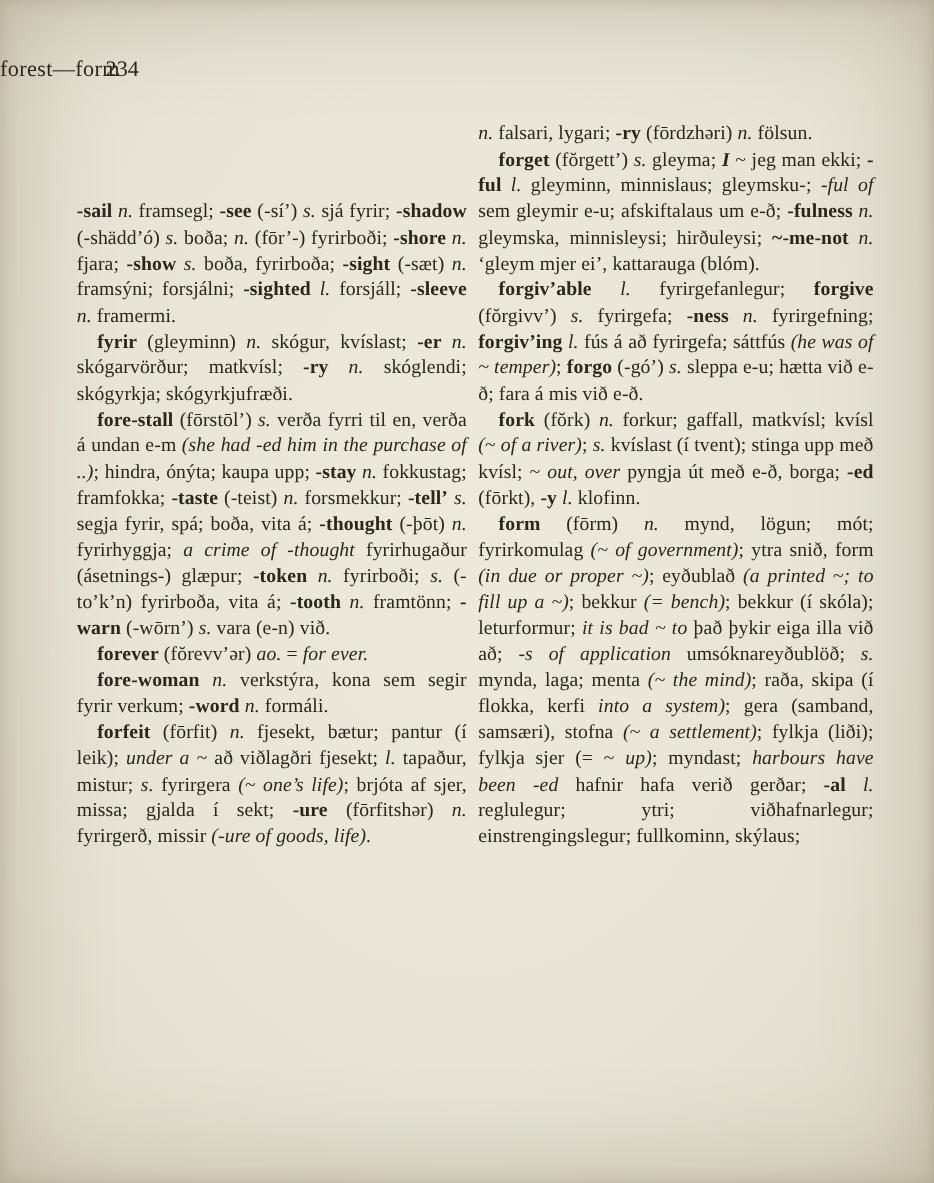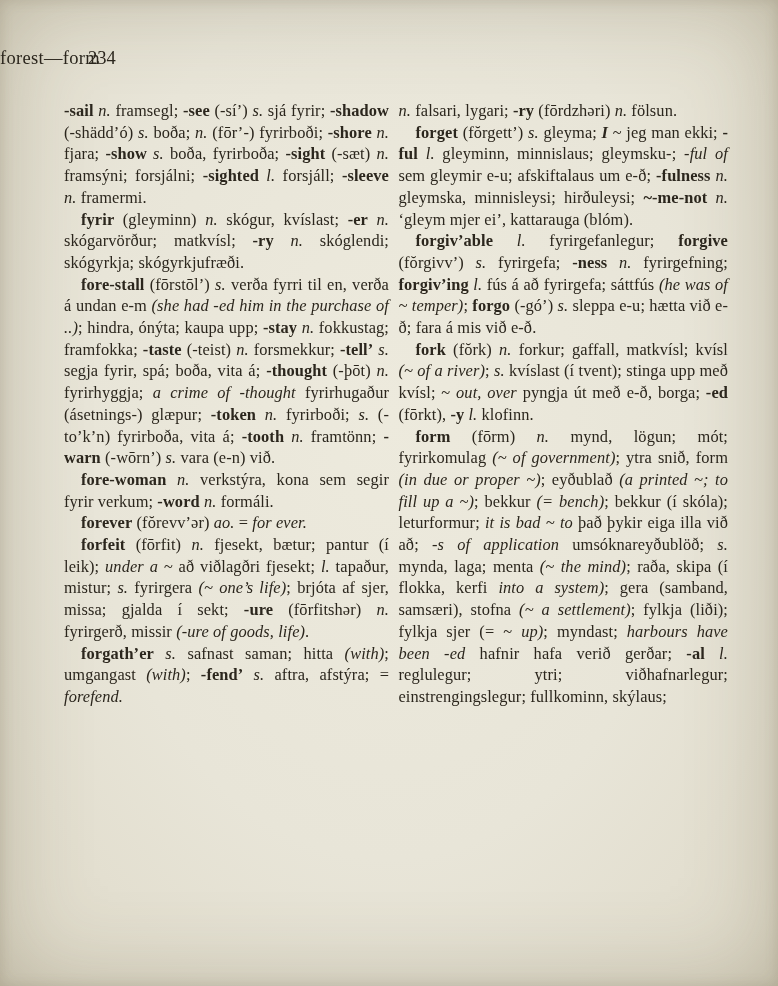--- a/index.html
+++ b/index.html
@@ -40,24 +40,23 @@
 <div class="page">
   <div class="page-header">
     <span class="page-number">234</span>
     <span class="running-head">forest—form</span>
   </div>
   <div class="text-block">
     <div class="col col-left">
         <p class="entry"><span class="seg-b">-sail</span><span class="seg-i"> n.</span><span> framsegl; </span><span class="seg-b">-see</span><span> (-sí’) </span><span class="seg-i">s.</span><span> sjá fyrir; </span><span class="seg-b">-shadow</span><span> (-shädd’ó) </span><span class="seg-i">s.</span><span> boða; </span><span class="seg-i">n.</span><span> (fōr’-) fyrirboði; </span><span class="seg-b">-shore</span><span class="seg-i"> n.</span><span> fjara; </span><span class="seg-b">-show</span><span class="seg-i"> s.</span><span> boða, fyrirboða; </span><span class="seg-b">-sight</span><span> (-sæt) </span><span class="seg-i">n.</span><span> framsýni; forsjálni; </span><span class="seg-b">-sighted</span><span class="seg-i"> l.</span><span> forsjáll; </span><span class="seg-b">-sleeve</span><span class="seg-i"> n.</span><span> framermi.</span></p>
         <p class="entry indent"><span class="seg-b">fyrir</span><span> (gleyminn) </span><span class="seg-i">n.</span><span> skógur, kvíslast; </span><span class="seg-b">-er</span><span class="seg-i"> n.</span><span> skógarvörður; matkvísl; </span><span class="seg-b">-ry</span><span class="seg-i"> n.</span><span> skóglendi; skógyrkja; skógyrkjufræði.</span></p>
         <p class="entry indent"><span class="seg-b">fore-stall</span><span> (fōrstōl’) </span><span class="seg-i">s.</span><span> verða fyrri til en, verða á undan e-m </span><span class="seg-i">(she had -ed him in the purchase of ..)</span><span>; hindra, ónýta; kaupa upp; </span><span class="seg-b">-stay</span><span class="seg-i"> n.</span><span> fokkustag; framfokka; </span><span class="seg-b">-taste</span><span> (-teist) </span><span class="seg-i">n.</span><span> forsmekkur; </span><span class="seg-b">-tell’</span><span class="seg-i"> s.</span><span> segja fyrir, spá; boða, vita á; </span><span class="seg-b">-thought</span><span> (-þōt) </span><span class="seg-i">n.</span><span> fyrirhyggja; </span><span class="seg-i">a crime of -thought</span><span> fyrirhugaður (ásetnings-) glæpur; </span><span class="seg-b">-token</span><span class="seg-i"> n.</span><span> fyrirboði; </span><span class="seg-i">s.</span><span> (-to’k’n) fyrirboða, vita á; </span><span class="seg-b">-tooth</span><span class="seg-i"> n.</span><span> framtönn; </span><span class="seg-b">-warn</span><span> (-wōrn’) </span><span class="seg-i">s.</span><span> vara (e-n) við.</span></p>
+        <p class="entry indent"><span class="seg-b">forever</span><span> (fŏrevv’ər) </span><span class="seg-i">ao.</span><span> = </span><span class="seg-i">for ever.</span></p>
         <p class="entry indent"><span class="seg-b">fore-woman</span><span class="seg-i"> n.</span><span> verkstýra, kona sem segir fyrir verkum; </span><span class="seg-b">-word</span><span class="seg-i"> n.</span><span> formáli.</span></p>
-        <p class="entry indent"><span class="seg-b">forever</span><span> (fŏrevv’ər) </span><span class="seg-i">ao.</span><span> = </span><span class="seg-i">for ever.</span></p>
         <p class="entry indent"><span class="seg-b">forfeit</span><span> (fōrfit) </span><span class="seg-i">n.</span><span> fjesekt, bætur; pantur (í leik); </span><span class="seg-i">under a ~</span><span> að viðlagðri fjesekt; </span><span class="seg-i">l.</span><span> tapaður, mistur; </span><span class="seg-i">s.</span><span> fyrirgera </span><span class="seg-i">(~ one’s life)</span><span>; brjóta af sjer, missa; gjalda í sekt; </span><span class="seg-b">-ure</span><span> (fōrfitshər) </span><span class="seg-i">n.</span><span> fyrirgerð, missir </span><span class="seg-i">(-ure of goods, life)</span><span>.</span></p>
-        <p class="entry indent"><span class="seg-b">forgath’er</span><span class="seg-i"> s.</span><span> safnast saman; hitta </span><span class="seg-i">(with)</span><span>; umgangast </span><span class="seg-i">(with)</span><span>; </span><span class="seg-b">-fend’</span><span class="seg-i"> s.</span><span> aftra, afstýra; = </span><span class="seg-i">forefend.</span></p>
       </div>
     <div class="divider"></div>
     <div class="col col-right">
         <p class="entry"><span class="seg-i">n.</span><span> falsari, lygari; </span><span class="seg-b">-ry</span><span> (fōrdzhəri) </span><span class="seg-i">n.</span><span> fölsun.</span></p>
         <p class="entry indent"><span class="seg-b">forget</span><span> (fŏrgett’) </span><span class="seg-i">s.</span><span> gleyma; </span><span class="seg-bi">I</span><span> ~ jeg man ekki; </span><span class="seg-b">-ful</span><span class="seg-i"> l.</span><span> gleyminn, minnislaus; gleymsku-; </span><span class="seg-i">-ful of</span><span> sem gleymir e-u; afskiftalaus um e-ð; </span><span class="seg-b">-fulness</span><span class="seg-i"> n.</span><span> gleymska, minnisleysi; hirðuleysi; </span><span class="seg-b">~-me-not</span><span class="seg-i"> n.</span><span> ‘gleym mjer ei’, kattarauga (blóm).</span></p>
         <p class="entry indent"><span class="seg-b">forgiv’able</span><span class="seg-i"> l.</span><span> fyrirgefanlegur; </span><span class="seg-b">forgive</span><span> (fŏrgivv’) </span><span class="seg-i">s.</span><span> fyrirgefa; </span><span class="seg-b">-ness</span><span class="seg-i"> n.</span><span> fyrirgefning; </span><span class="seg-b">forgiv’ing</span><span class="seg-i"> l.</span><span> fús á að fyrirgefa; sáttfús </span><span class="seg-i">(he was of ~ temper)</span><span>; </span><span class="seg-b">forgo</span><span> (-gó’) </span><span class="seg-i">s.</span><span> sleppa e-u; hætta við e-ð; fara á mis við e-ð.</span></p>
         <p class="entry indent"><span class="seg-b">fork</span><span> (fŏrk) </span><span class="seg-i">n.</span><span> forkur; gaffall, matkvísl; kvísl </span><span class="seg-i">(~ of a river)</span><span>; </span><span class="seg-i">s.</span><span> kvíslast (í tvent); stinga upp með kvísl; ~ </span><span class="seg-i">out, over</span><span> pyngja út með e-ð, borga; </span><span class="seg-b">-ed</span><span> (fōrkt), </span><span class="seg-b">-y</span><span class="seg-i"> l.</span><span> klofinn.</span></p>
         <p class="entry indent"><span class="seg-b">form</span><span> (fōrm) </span><span class="seg-i">n.</span><span> mynd, lögun; mót; fyrirkomulag </span><span class="seg-i">(~ of government)</span><span>; ytra snið, form </span><span class="seg-i">(in due or proper ~)</span><span>; eyðublað </span><span class="seg-i">(a printed ~; to fill up a ~)</span><span>; bekkur </span><span class="seg-i">(= bench)</span><span>; bekkur (í skóla); leturformur; </span><span class="seg-i">it is bad ~ to</span><span> það þykir eiga illa við að; </span><span class="seg-i">-s of application</span><span> umsóknareyðublöð; </span><span class="seg-i">s.</span><span> mynda, laga; menta </span><span class="seg-i">(~ the mind)</span><span>; raða, skipa (í flokka, kerfi </span><span class="seg-i">into a system)</span><span>; gera (samband, samsæri), stofna </span><span class="seg-i">(~ a settlement)</span><span>; fylkja (liði); fylkja sjer (= ~ </span><span class="seg-i">up)</span><span>; myndast; </span><span class="seg-i">harbours have been -ed</span><span> hafnir hafa verið gerðar; </span><span class="seg-b">-al</span><span class="seg-i"> l.</span><span> reglulegur; ytri; viðhafnarlegur; einstrengingslegur; fullkominn, skýlaus;</span></p>
       </div>
   </div>

